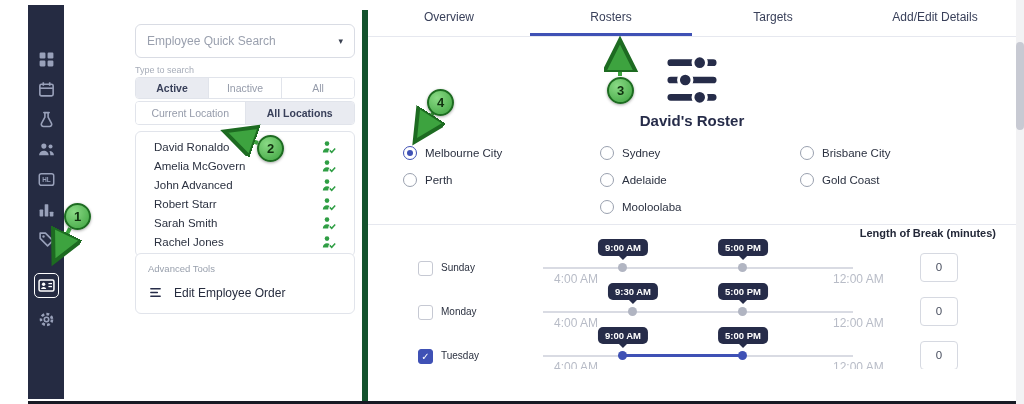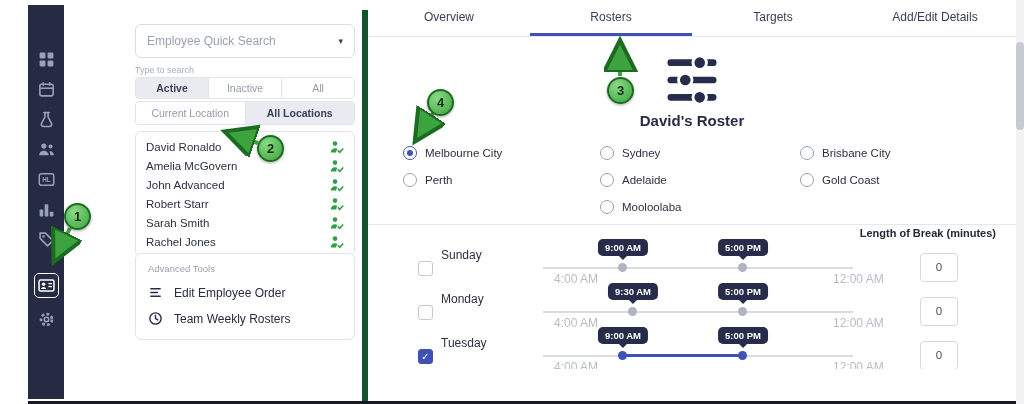--- a/index.html
+++ b/index.html
@@ -17,21 +17,21 @@
   .lp{position:absolute;left:71px;width:220px;box-sizing:border-box}
   #search-box{top:14px;height:34px;border:1px solid #d9dce4;border-radius:6px;display:flex;align-items:center;justify-content:space-between;padding:0 11px;font-size:12px;color:#9aa0ae;background:#fff}
   .caret{color:#3a4050;font-size:9px}
   #type-label{top:55px;font-size:9px;color:#a7adb9}
   .seg{display:flex;border:1px solid #e1e4eb;border-radius:4px;overflow:hidden;background:#fff}
   #seg-status{top:67px;height:22px}
   #seg-loc{top:91px;height:24px}
   .seg-cell{flex:1;display:flex;align-items:center;justify-content:center;font-size:10.5px;color:#959baa;border-left:1px solid #e1e4eb;background:#fff;cursor:pointer}
   .seg-cell:first-child{border-left:0}
   .seg-cell.sel{background:#e9ebf1;color:#39405a;font-weight:bold}
-  #emp-box{top:121px;border:1px solid #e1e4eb;border-radius:6px;padding:5px 0;background:#fff}
+  #emp-box{top:121px;border:1px solid #e1e4eb;border-radius:6px;padding:5px 8px;background:#fff}
   .emp{display:flex;align-items:center;justify-content:space-between;padding:1.5px 10px;font-size:11.5px;color:#2b3140;height:16px;cursor:pointer}
   .emp-ic{width:14px;height:14px;display:block}
   #tools-box{top:243px;border:1px solid #e1e4eb;border-radius:6px;padding:9px 12px 13px;background:#fff}
   #tools-title{font-size:9.5px;color:#99a0ad}
   .tool{display:flex;align-items:center;gap:11px;margin-top:11px;font-size:12px;color:#262c3e;cursor:pointer}
   .tool-icon{width:15px;height:15px;color:#262c49;display:block}
   .tool-icon svg{display:block;width:100%;height:100%}
 
   
   #main{left:368px;top:0;width:648px;height:369px;background:#fff;overflow:hidden;position:absolute}
@@ -52,21 +52,21 @@
   .tip{top:3px;transform:translateX(-50%);background:#262c49;color:#fff;font-size:9.5px;font-weight:bold;padding:3px 7px;border-radius:5px;position:absolute;white-space:nowrap;line-height:11px}
   .tip::after{content:"";position:absolute;top:100%;left:50%;transform:translateX(-50%);border:4px solid transparent;border-top-color:#262c49}
   .track{top:31px;left:175px;width:310px;height:2px;background:#d9dbe3;position:absolute}
   .range{top:30px;height:3px;background:#3f51b5;position:absolute}
   .handle{top:27px;width:9px;height:9px;border-radius:50%;background:#b1b5c2;position:absolute;cursor:pointer}
   .handle.sel{background:#3f51b5}
   .tmin,.tmax{top:36px;font-size:12px;color:#b8bcc7;position:absolute}
   .tmin{left:186px}.tmax{left:465px}
   .cb{left:50px;top:25px;width:15px;height:15px;border:1.5px solid #c6c9d3;border-radius:3px;box-sizing:border-box;position:absolute;background:#fff;cursor:pointer}
   .cb.checked{background:#3f51b5;border-color:#3f51b5;display:flex;align-items:center;justify-content:center;color:#fff;font-size:10px;line-height:1}
-  .day-label{left:73px;top:12px;font-size:12px;color:#2b3140;position:absolute}
+  .day-label{left:73px;top:26px;font-size:10px;color:#2b3140;position:absolute}
   .break-input{left:552px;top:17px;width:36px;height:27px;border:1px solid #d6d9e1;border-radius:4px;text-align:center;line-height:27px;font-size:11.5px;color:#4a5060;position:absolute;background:#fff}
 
   
   #scroll-track{left:1016px;top:0;width:8px;height:404px;background:#f2f2f4;position:absolute}
   #scroll-thumb{left:1016px;top:42px;width:8px;height:88px;background:#c8cad3;border-radius:4px;position:absolute}
   #bottom-edge{left:28px;bottom:0;width:988px;height:3px;background:#171a24;position:absolute}
 
   
   #arrows{position:absolute;left:0;top:0;pointer-events:none;z-index:40}
   .ann{position:absolute;width:27px;height:27px;border-radius:50%;background:radial-gradient(circle at 35% 30%,#8ada85,#3da33f);border:2px solid #1d6b21;color:#10310f;font-weight:bold;font-size:13px;display:flex;align-items:center;justify-content:center;box-shadow:0 1px 3px rgba(0,0,0,.35);z-index:50;box-sizing:border-box}
@@ -215,29 +215,20 @@
 
     <div id="tools-box" class="lp">
       <div id="tools-title">Advanced Tools</div>
       <div class="tool">
         <span class="tool-icon">
             <svg viewBox="0 0 16 16">
               <path d="M3 4h10M3 8h7M3 12h10" fill="none" stroke="currentColor" stroke-width="1.5" stroke-linecap="round"></path>
             </svg>
           </span>
         <span>Edit Employee Order</span>
-      </div>
-      <div class="tool">
-        <span class="tool-icon">
-            <svg viewBox="0 0 16 16">
-              <circle cx="8" cy="8" r="6" fill="none" stroke="currentColor" stroke-width="1.5"></circle>
-              <path d="M8 4.5V8l2.5 1.5" fill="none" stroke="currentColor" stroke-width="1.5" stroke-linecap="round"></path>
-            </svg>
-          </span>
-        <span>Team Weekly Rosters</span>
       </div>
     </div>
   </div>
 
   <div id="main">
     <div id="tabbar">
       <div class="tab">Overview</div>
       <div class="tab active">Rosters</div>
       <div class="tab">Targets</div>
       <div class="tab">Add/Edit Details</div>

